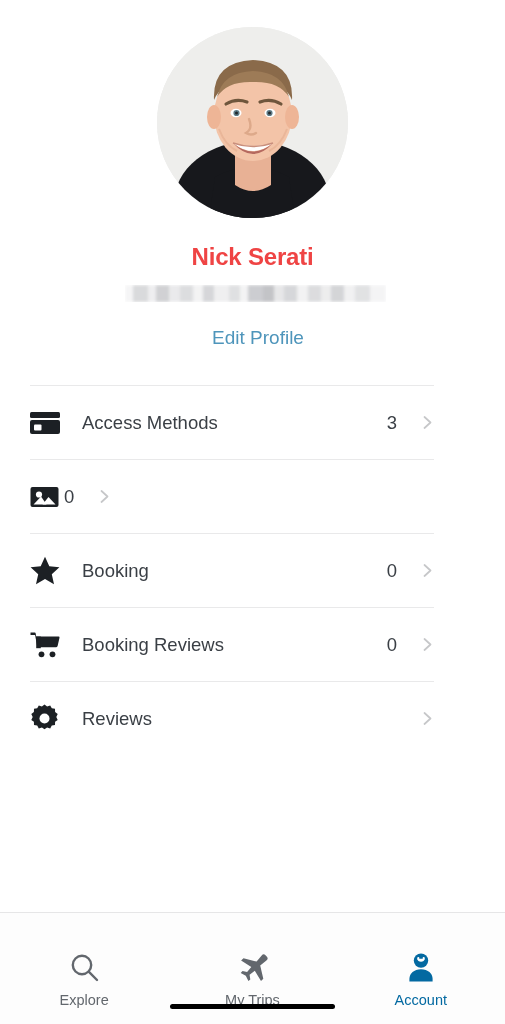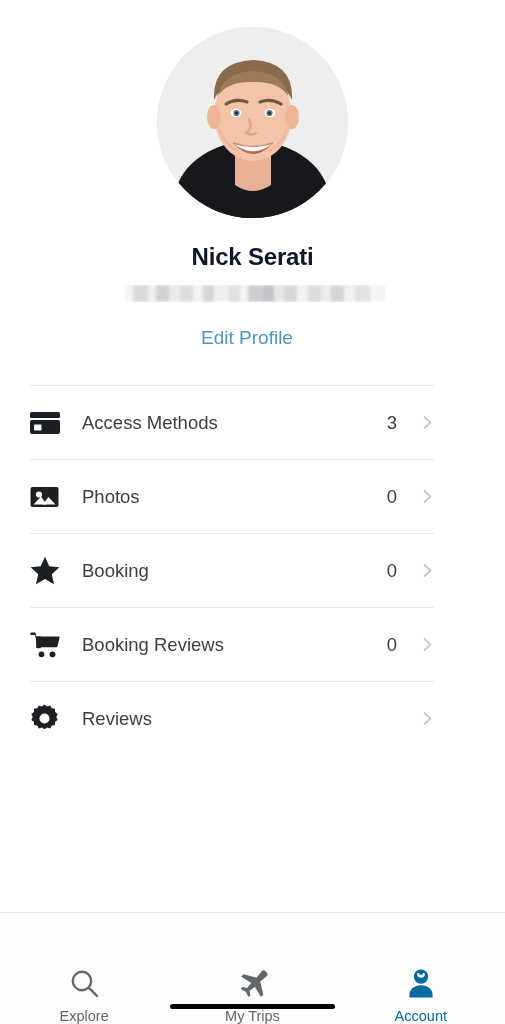--- a/index.html
+++ b/index.html
@@ -19,42 +19,42 @@
     border-radius:50%; overflow:hidden;
     background:#ececeb;
   }
   .av-svg { display:block; width:191px; height:191px; }
 
   
   .profile-name {
     position:absolute; left:0; top:243px; width:505px;
     text-align:center;
     font-size:24px; font-weight:bold; letter-spacing:-0.2px;
-    color:#0f172a;
+    color:#ef4444;
   }
   .email-redacted {
     position:absolute; left:125px; top:285px;
     width:261px; height:17px;
     overflow:hidden;
     opacity:.85;
   }
   .email-redacted span {
     display:block; width:100%; height:100%;
     background:
       linear-gradient(90deg,
         #f4f4f5 0 3%,  #d3d4d6 3% 9%,  #ececee 9% 12%, #c9cacd 12% 17%,
         #e7e7e9 17% 21%, #d7d8da 21% 26%, #f1f1f2 26% 30%, #cfd0d3 30% 34%,
         #ededee 34% 40%, #dadbdd 40% 44%, #f2f2f3 44% 47%, #c4c5c9 47% 53%,
         #b9babe 53% 57%, #e3e3e5 57% 61%, #d0d1d4 61% 66%, #f0f0f1 66% 70%,
         #d6d7d9 70% 75%, #eaeaeb 75% 79%, #cdced1 79% 84%, #efeff0 84% 88%,
         #dcdddf 88% 94%, #f3f3f4 94% 100%);
     filter:blur(1.6px);
   }
   .edit-profile {
-    position:absolute; left:0; top:327px; width:494px;
+    position:absolute; left:11px; top:327px; width:494px;
     text-align:center;
     font-size:19px; color:#4e95bb; cursor:pointer;
   }
 
   
   .list { position:absolute; left:0; top:385px; width:464px; }
   .divider { height:1px; background:#e9e9ea; margin:0 30px; }
   .row {
     position:relative; height:73px;
     display:flex; align-items:center;
@@ -73,21 +73,21 @@
     font-size:18.5px; color:#3a3f45;
     margin-right:24px; min-width:10px; text-align:right;
   }
   .chev { width:13px; height:13px; flex:0 0 13px; color:#c6c7c9; }
   .chev svg { display:block; width:13px; height:13px; }
 
   
   .tabbar {
     position:absolute; left:0; top:912px; width:505px; height:112px;
     background:#fdfdfd; border-top:1px solid #e6e6e7;
-    display:flex; align-items:flex-end;
+    display:flex; align-items:center;
   }
   .tab {
     flex:1 1 0; padding-top:22px;
     display:flex; flex-direction:column; align-items:center;
     cursor:pointer;
   }
   .tab-icon { height:32px; display:flex; align-items:center; justify-content:center; }
   .tab-label { margin-top:9px; font-size:14.5px; }
   .tab.inactive .tab-icon, .tab.inactive .tab-label { color:#62676d; }
   .tab.active .tab-icon, .tab.active .tab-label { color:#0369a1; }
@@ -161,21 +161,20 @@
 
     <div class="row">
       <span class="row-icon">
         <svg width="29" height="24" viewBox="0 0 29 24">
           <rect x="0.5" y="2" width="28" height="20" rx="2" fill="#1c2024"></rect>
           <circle cx="9" cy="9.5" r="3.1" fill="#ffffff"></circle>
           <path d="M3.5 19.5 L11 11.5 L16.5 19.5 Z" fill="#ffffff"></path>
           <path d="M12.5 19.5 L18.5 12 L25.5 19.5 Z" fill="#ffffff"></path>
         </svg>
       </span>
-      <span class="row-label">Photos</span>
       <span class="row-value">0</span>
       <span class="chev">
         <svg viewBox="0 0 13 13">
             <path d="M3.5 1 L9.5 6.5 L3.5 12" fill="none" stroke="currentColor" stroke-width="1.7" stroke-linecap="round" stroke-linejoin="round"></path>
           </svg>
       </span>
     </div>
 
     <div class="divider"></div>
 

